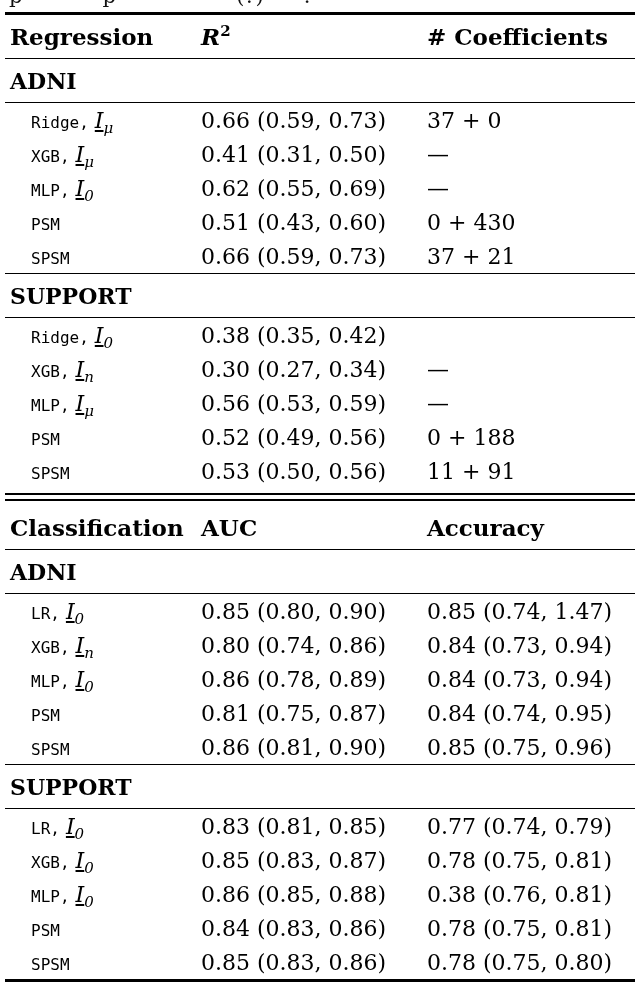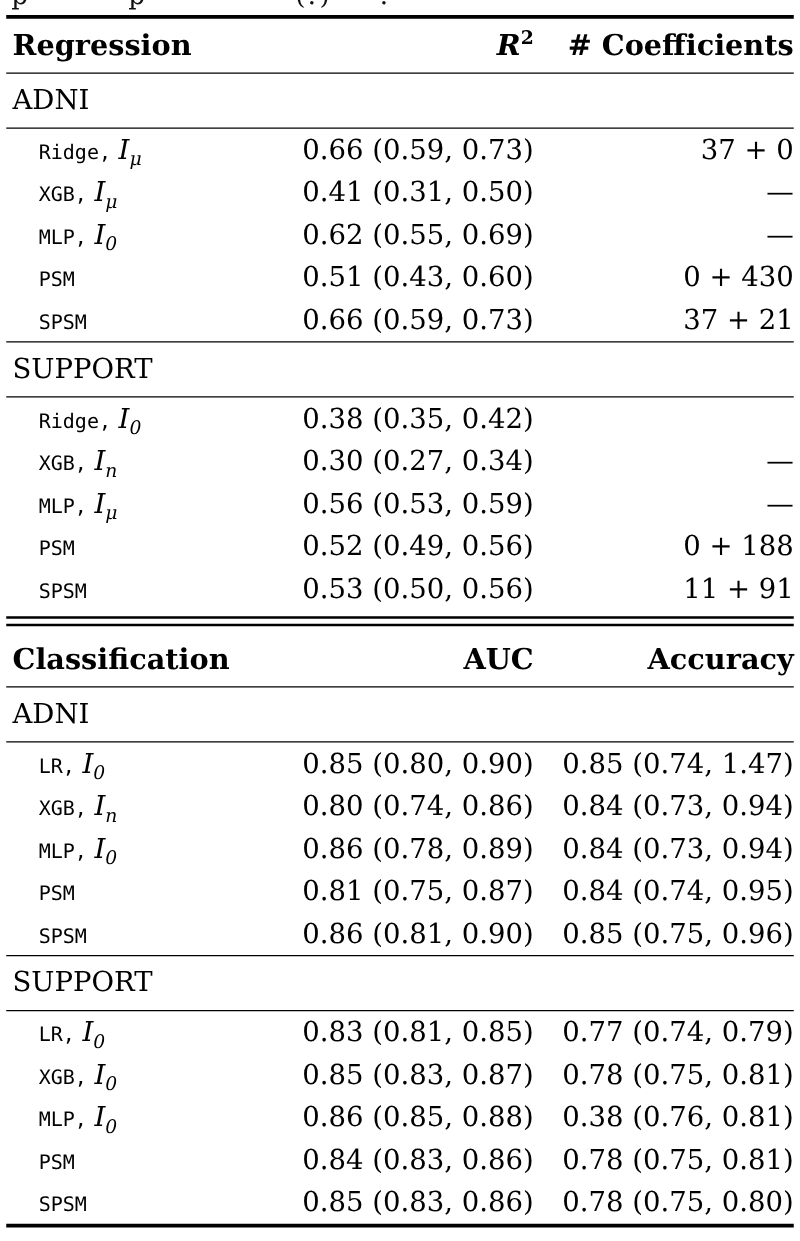--- a/index.html
+++ b/index.html
@@ -47,35 +47,36 @@
     height: 34px;
     font-size: 22px;
   }
   .trow.head {
     height: 43px;
     font-size: 23px;
     font-weight: bold;
   }
   .c1 { padding-left: 26px; white-space: nowrap; }
   .head .c1 { padding-left: 5px; }
-  .c2, .c3 { text-align: right; white-space: nowrap; }
+  .c2, .c3 { text-align: left; white-space: nowrap; }
 
   .srow {
     height: 43px;
     display: flex;
     align-items: center;
     font-size: 22px;
     padding-left: 5px;
+    font-weight: bold;
   }
 
   .mono {
     font-family: "DejaVu Sans Mono", "Liberation Mono", monospace;
     font-size: 16px;
   }
-  .idx { font-style: italic; margin-left: 6px; }
+  .idx { font-style: italic; margin-left: 6px; text-decoration: underline; }
   .idx sub { font-size: 15px; line-height: 0; }
   sup { font-size: 15px; line-height: 0; }
 </style>
 </head>
 <body>
 
 <div class="page">
 
   <div class="clip-strip">
     <span>p            p                  (?)      .</span>

